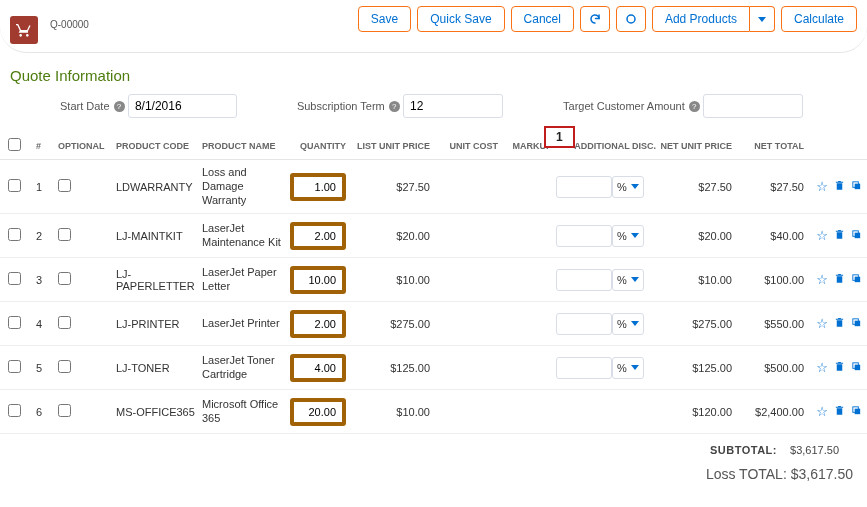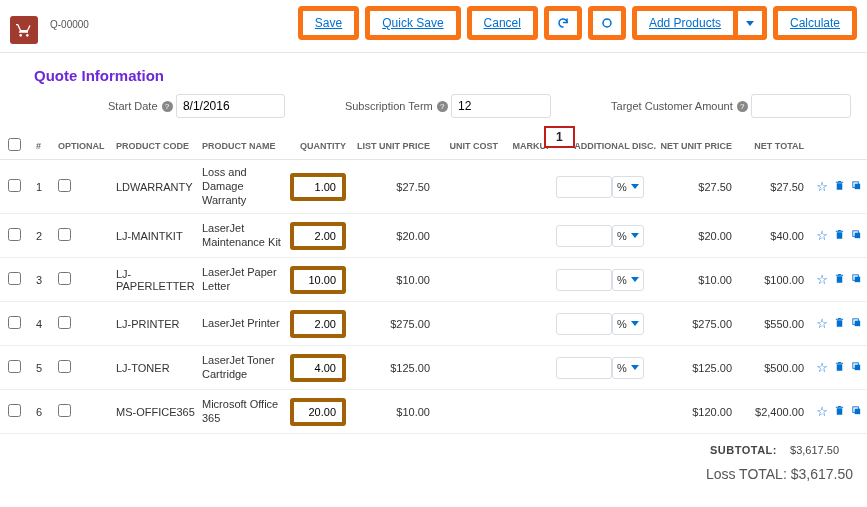--- a/index.html
+++ b/index.html
@@ -1,31 +1,31 @@
 <!DOCTYPE html>
 <html><head>
 <meta charset="utf-8">
 <style>
 * { box-sizing: border-box; margin: 0; padding: 0; }
 body { font-family: Arial, Helvetica, sans-serif; font-size: 12px; color: #333; background: #fff; width: 867px; }
-.header { display: flex; align-items: flex-start; padding: 4px 10px 8px 10px; border-bottom: 1px solid #e5e5e5; }
+.header { display: flex; align-items: flex-start; padding: 4px 10px 8px 10px; border-bottom: 1px solid #e5e5e5; border-radius: 32px; }
 .header-left { display: flex; align-items: center; gap: 10px; }
 .app-icon { width: 28px; height: 28px; background: #a13b2f; border-radius: 3px; display: flex; align-items: center; justify-content: center; margin-top: 12px; }
 .app-icon svg { fill: #fff; }
 .title-block { display: flex; flex-direction: column; }
 .quote-num { font-size: 10px; color: #555; margin-left: 2px; }
 .page-title { font-size: 20px; font-weight: 400; color: #444; }
 .toolbar { margin-left: auto; display: flex; flex-wrap: wrap; gap: 6px; padding-top: 2px; max-width: 560px; justify-content: flex-start; }
-.btn { border: 5px solid #f97316; background: #fff; color: #0070d2; padding: 5px 12px; border-radius: 4px; font-size: 12px; cursor: pointer; display: inline-flex; align-items: center; gap: 4px; text-decoration: underline; }
+.btn { border: 1px solid #f97316; background: #fff; color: #0070d2; padding: 5px 12px; border-radius: 4px; font-size: 12px; cursor: pointer; display: inline-flex; align-items: center; gap: 4px; }
 .btn-group { display: inline-flex; }
 .btn-group .btn:first-child { border-top-right-radius: 0; border-bottom-right-radius: 0; }
 .btn-group .btn:last-child { border-top-left-radius: 0; border-bottom-left-radius: 0; border-left: none; padding-left: 8px; padding-right: 8px; }
 .btn-icon { padding: 5px 8px; }
-.section-title { font-size: 15px; color: #6d28d9; padding: 14px 10px 10px 10px; font-weight: 700; margin-left: 24px; }
-.info-row { display: flex; gap: 60px; padding: 0 10px 14px 60px; align-items: center; margin-left: 48px; }
+.section-title { font-size: 15px; color: #4d7c0f; padding: 14px 10px 10px 10px; font-weight: 400; }
+.info-row { display: flex; gap: 60px; padding: 0 10px 14px 60px; align-items: center; }
 .field-label { font-size: 11px; color: #555; display: inline-flex; align-items: center; gap: 4px; }
 .help-icon { width: 11px; height: 11px; border-radius: 50%; background: #888; color: #fff; display: inline-flex; align-items: center; justify-content: center; font-size: 8px; }
 .text-input { border: 1px solid #d8dde6; border-radius: 3px; padding: 4px 6px; font-size: 12px; width: 109px; }
 .text-input.wide { width: 100px; }
 .table-wrap { width: 100%; }
 .thead, .trow { display: grid; grid-template-columns: 24px 18px 54px 82px 80px 60px 80px 64px 50px 100px 72px 68px 54px; gap: 4px; align-items: center; padding: 6px 8px; }
 .thead { font-size: 9px; color: #666; font-weight: 600; border-bottom: 1px solid #e5e5e5; text-align: left; }
 .thead > div { text-transform: uppercase; }
 .trow { border-bottom: 1px solid #eee; min-height: 44px; font-size: 11px; color: #333; }
 .th-right, .td-right { text-align: right; }

